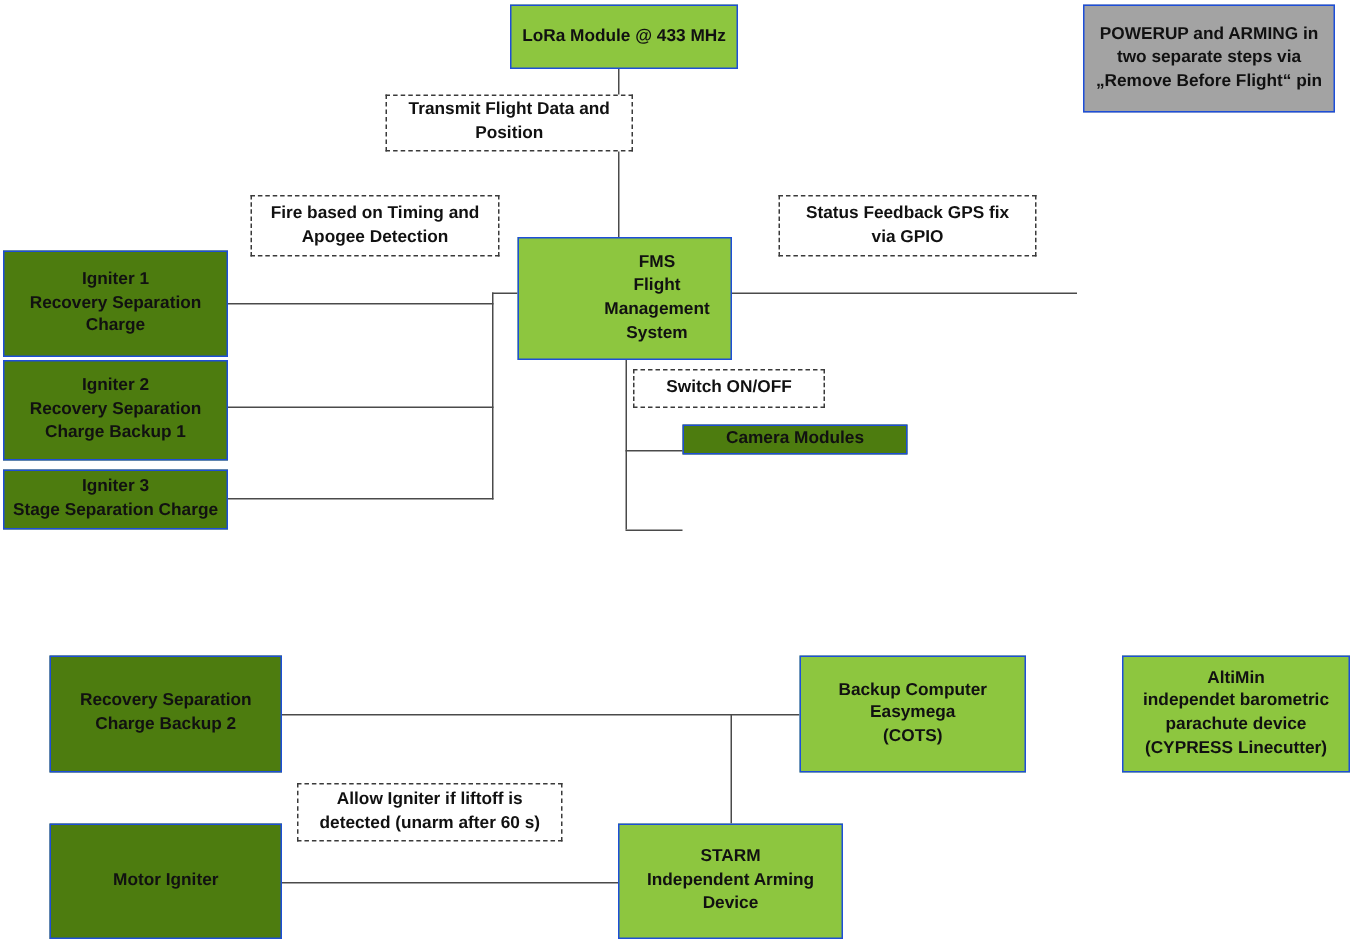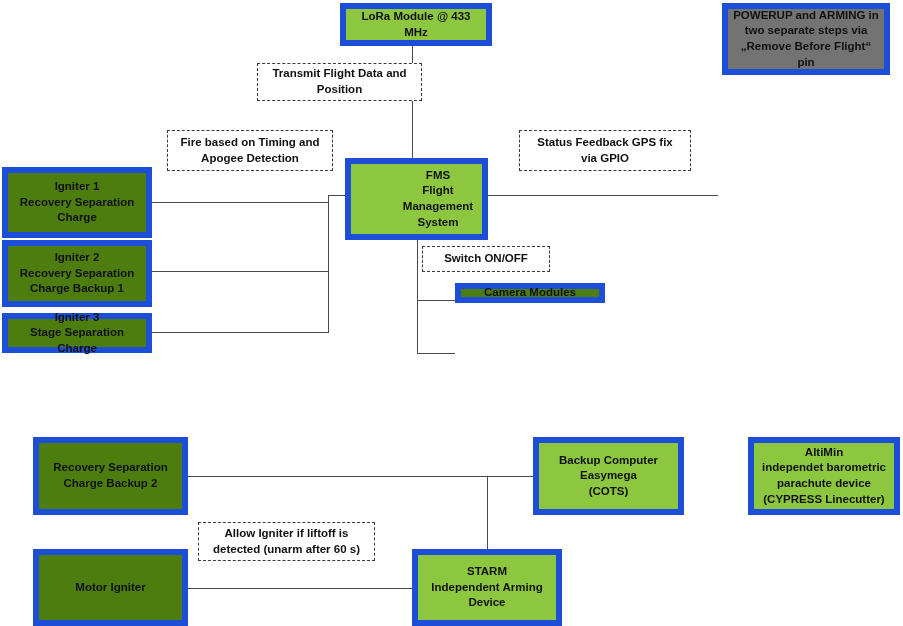--- a/index.html
+++ b/index.html
@@ -13,36 +13,36 @@
   #canvas {
     position: relative;
     width: 903px;
     height: 626px;
     background: #ffffff;
     overflow: hidden;
   }
   .node {
     position: absolute;
     box-sizing: border-box;
-    border: 6px solid #1d4ed8;
+    border: 1px solid #1d4ed8;
     display: flex;
     align-items: center;
     justify-content: center;
     text-align: center;
     font-size: 11.5px;
     font-weight: bold;
     color: #111111;
     line-height: 1.35;
     padding: 2px 5px;
     z-index: 3;
     white-space: pre-line;
   }
   .node.green { background: #8DC63F; }
   .node.yellow { background: #4d7c0f; }
-  .node.orange { background: #737373; }
+  .node.orange { background: #a3a3a3; }
 
   .label {
     position: absolute;
     box-sizing: border-box;
     border: 1px dashed #3a3a3a;
     background: #ffffff;
     display: flex;
     align-items: center;
     justify-content: center;
     text-align: center;

